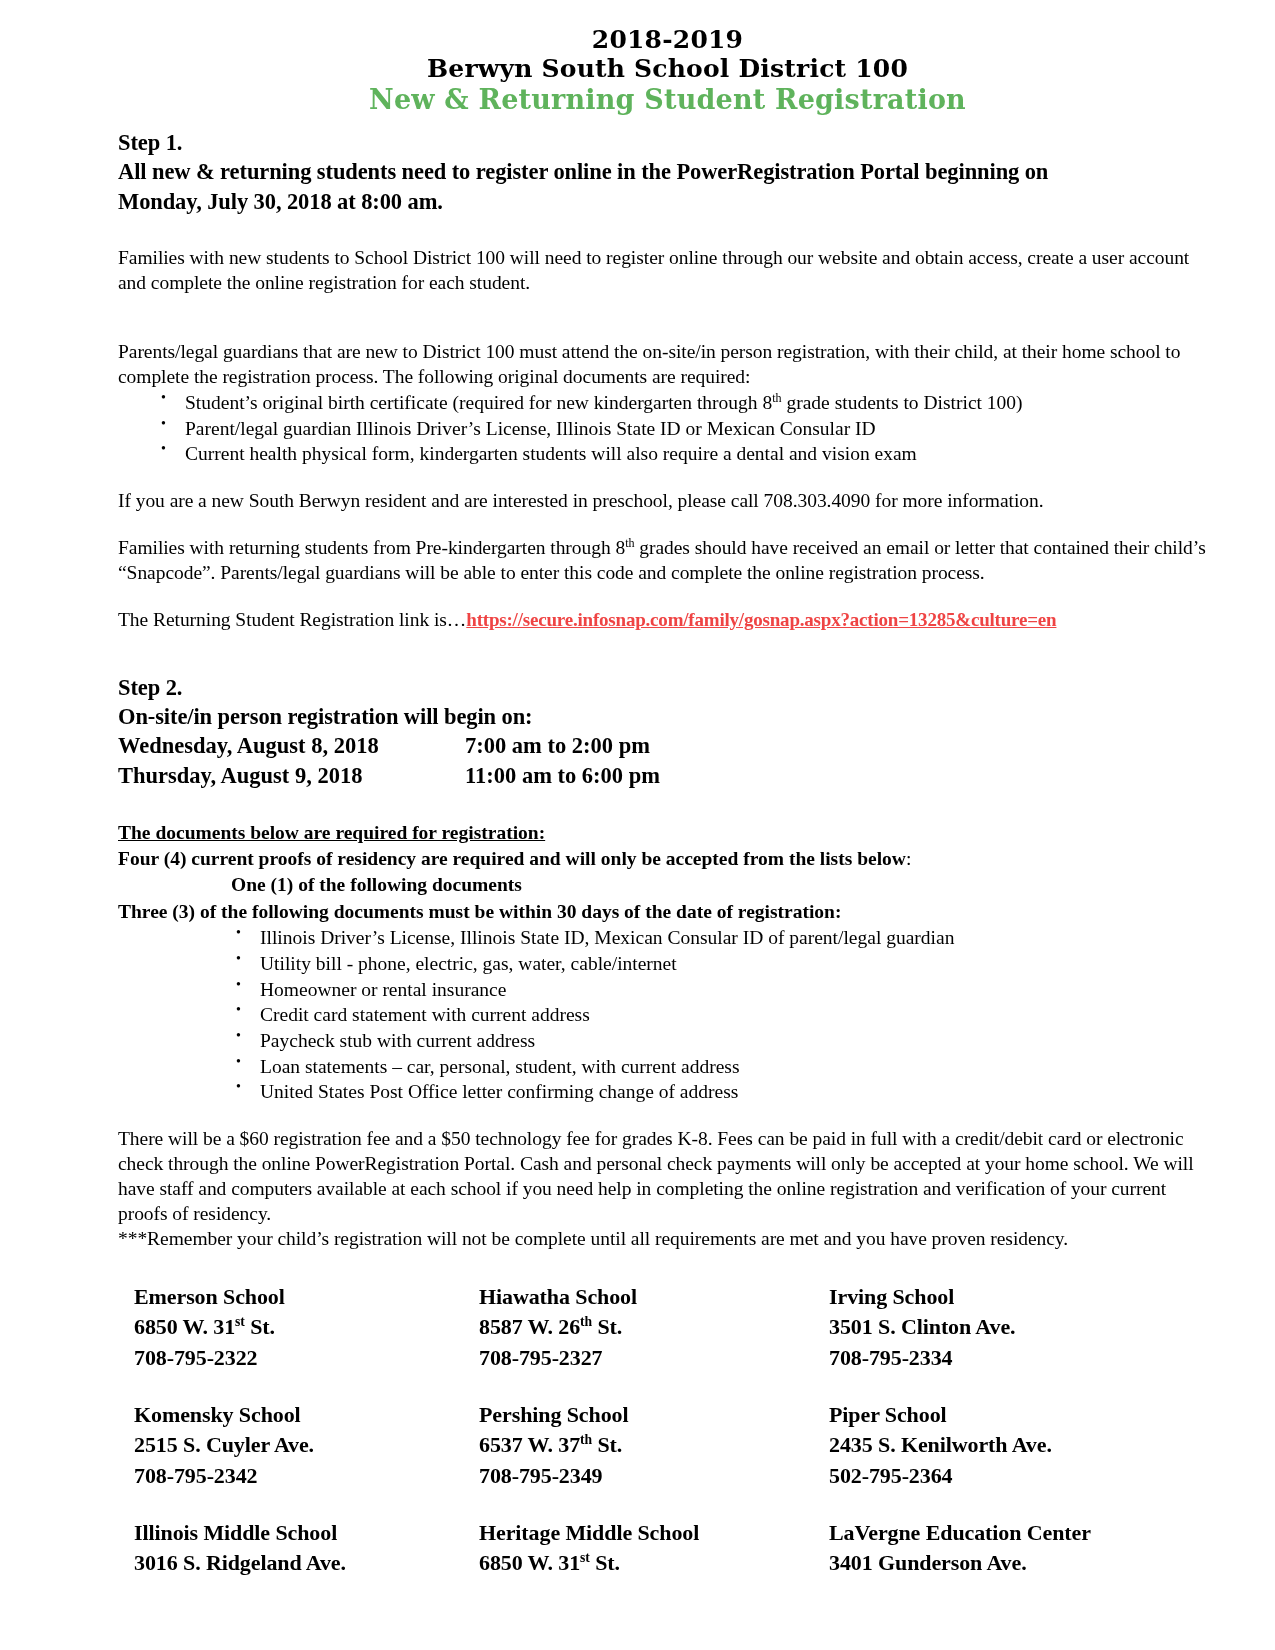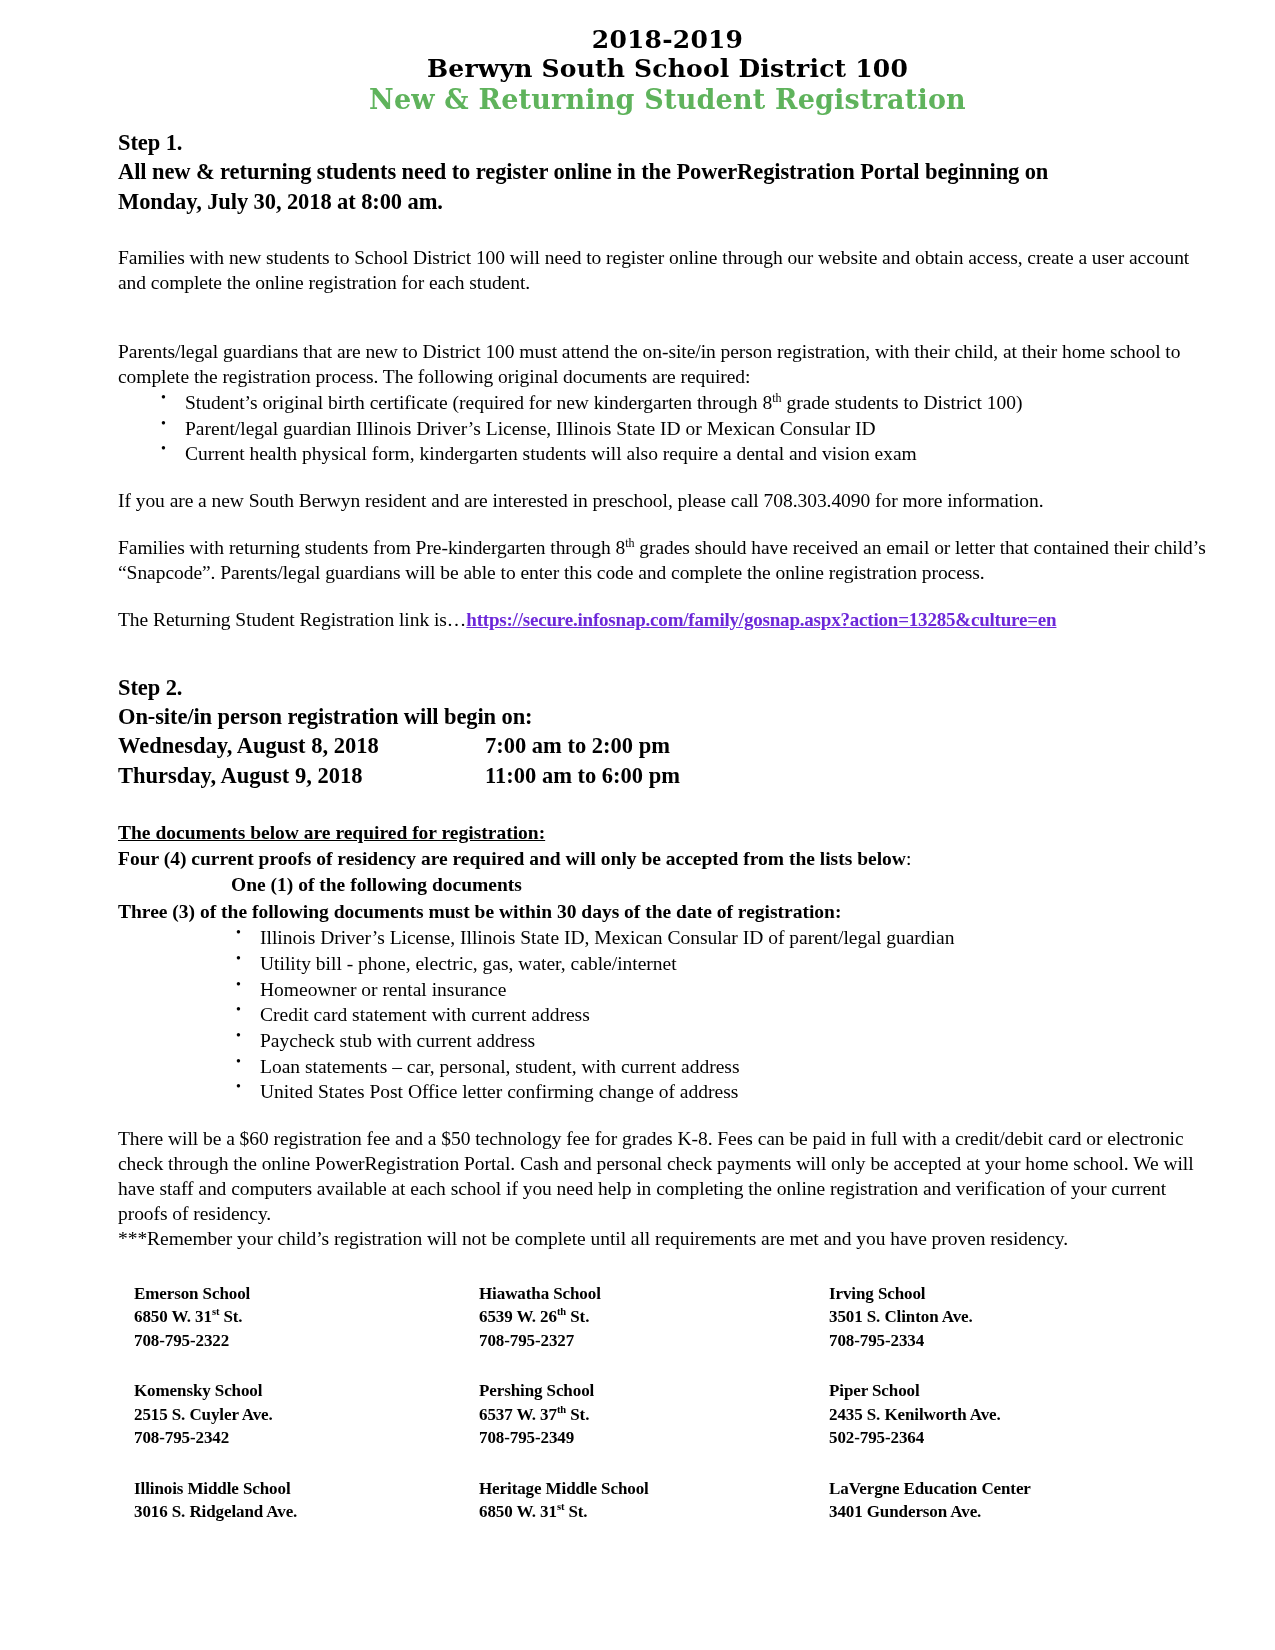--- a/index.html
+++ b/index.html
@@ -90,21 +90,20 @@
   }
   ul.blist.indent1 { margin-left: 33px; }
   ul.blist.indent2 { margin-left: 108px; }
 
   
   .sched {
     font-weight: bold;
     font-size: 22.5px;
     line-height: 1.30;
     display: flex;
-    gap: 20px;
   }
   .sched .day { width: 347px; }
 
   
   .doc-title {
     font-weight: bold;
     font-size: 19.5px;
     line-height: 1.35;
   }
   .doc-title .u { text-decoration: underline; }
@@ -118,21 +117,21 @@
   
   .schools {
     margin-top: 30px;
     margin-left: 16px;
     display: grid;
     grid-template-columns: 345px 350px auto;
     row-gap: 27px;
   }
   .school {
     font-weight: bold;
-    font-size: 17px;
+    font-size: 22px;
     line-height: 1.38;
     letter-spacing: -0.1px;
     font-family: Liberation Serif, serif;
   }
 </style>
 </head>
 <body>
 
 <div class="page">
 
@@ -169,21 +168,21 @@
 
   <p class="body">If you are a new South Berwyn resident and are interested in preschool, please call 708.303.4090 for more information.</p>
 
   <div class="gap-md"></div>
 
   <p class="body"><span>Families with returning students from Pre-kindergarten through 8</span><sup>th</sup><span> grades should have received an email or letter that contained their child’s “Snapcode”. Parents/legal guardians will be able to enter this code and complete the online registration process.</span></p>
 
   <div class="gap-md"></div>
 
   <p class="body">
-    <span>The Returning Student Registration link is…</span><a class="link" href="#" style="color: #6d28d9; text-align: center;">https://secure.infosnap.com/family/gosnap.aspx?action=13285&amp;culture=en</a>
+    <span>The Returning Student Registration link is…</span><a class="link" href="#" style="color: #ef4444; text-align: center;">https://secure.infosnap.com/family/gosnap.aspx?action=13285&amp;culture=en</a>
   </p>
 
   <div class="gap-xl"></div>
 
   <div class="step-head">Step 2.</div>
   <div class="step-head">On-site/in person registration will begin on:</div>
 
   <div class="sched">
     <div class="day">Wednesday, August 8, 2018</div>
     <div>7:00 am to 2:00 pm</div>
@@ -219,21 +218,21 @@
   <p class="body">***Remember your child’s registration will not be complete until all requirements are met and you have proven residency.</p>
 
   <div class="schools">
     <div class="school">
       <div>Emerson School</div>
       <div><span>6850 W. 31</span><sup>st</sup><span> St.</span></div>
       <div>708-795-2322</div>
     </div>
     <div class="school">
       <div>Hiawatha School</div>
-      <div><span>6539 W. 26</span><sup>th</sup><span> St.</span></div>
+      <div><span>8587 W. 26</span><sup>th</sup><span> St.</span></div>
       <div>708-795-2327</div>
     </div>
     <div class="school">
       <div>Irving School</div>
       <div><span>3501 S. Clinton Ave.</span></div>
       <div>708-795-2334</div>
     </div>
 
     <div class="school">
       <div>Komensky School</div>

